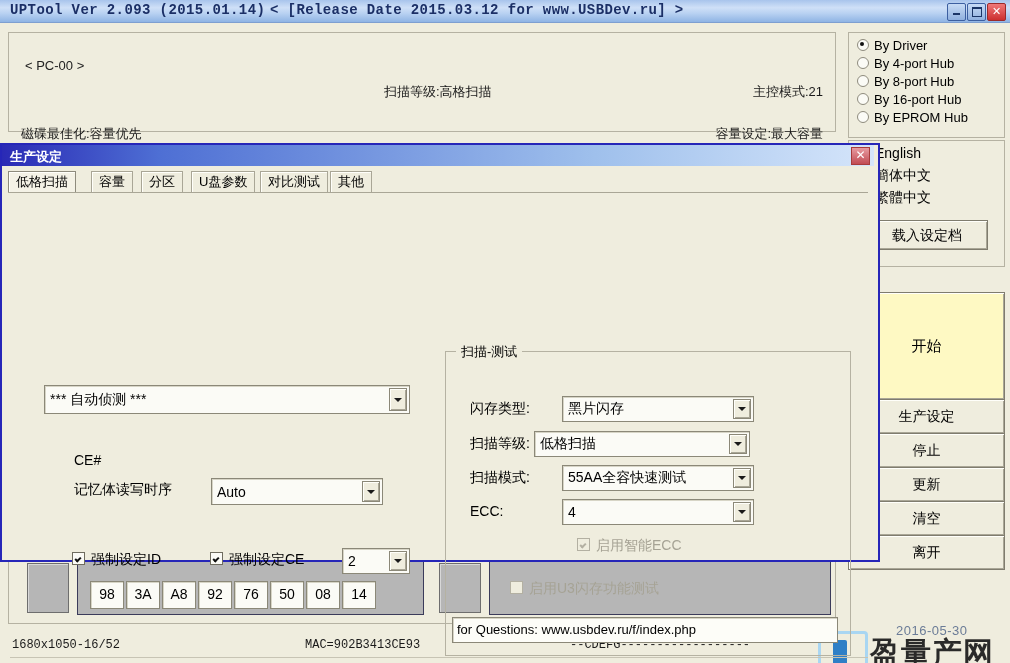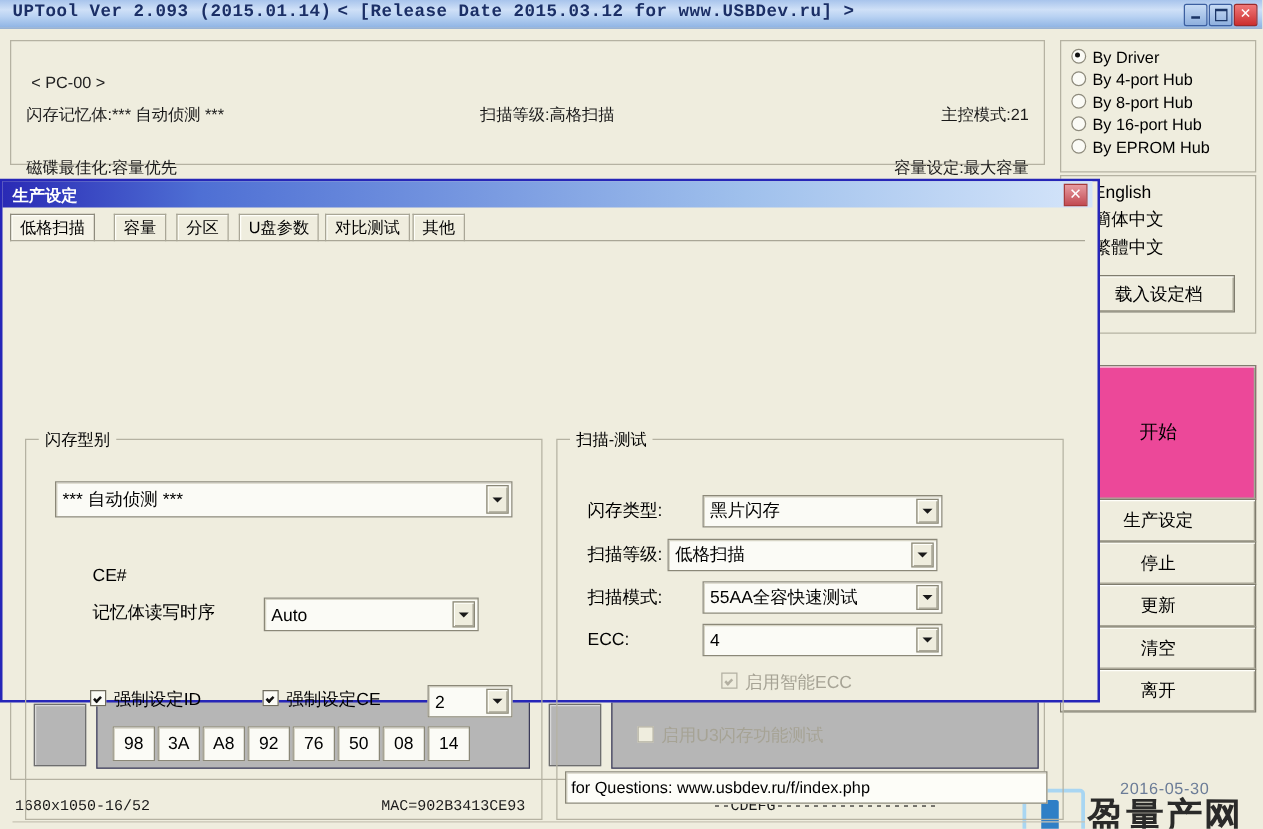--- a/index.html
+++ b/index.html
@@ -73,21 +73,21 @@
   }
   .lang-item{position:absolute;left:26px;font-size:14px;white-space:nowrap;}
   #btn-loadcfg-top{
     position:absolute;left:866px;top:220px;width:120px;height:28px;
     background:#efedde;border:1px solid #7f7c6e;
     box-shadow:inset 1px 1px 0 #fffffa, inset -1px -1px 0 #a9a696;
     font-size:14px;text-align:center;line-height:28px;
   }
   #btn-start{
     position:absolute;left:848px;top:292px;width:155px;height:106px;
-    background:#ec4899;border:1px solid #7f7c6e;
+    background:#fef9c3;border:1px solid #7f7c6e;
     box-shadow:inset 1px 1px 0 #fffffa, inset -1px -1px 0 #a9a696;
     font-size:15px;text-align:center;line-height:106px;
   }
   .side-btn{
     position:absolute;left:848px;width:155px;height:33px;
     background:#efedde;border:1px solid #7f7c6e;
     box-shadow:inset 1px 1px 0 #fffffa, inset -1px -1px 0 #a9a696;
     font-size:14px;text-align:center;line-height:33px;
   }
   #sb0{top:399px;} #sb1{top:433px;} #sb2{top:467px;} #sb3{top:501px;} #sb4{top:535px;}
@@ -218,21 +218,20 @@
       <i class="tb-min-glyph"></i>
     </div>
   <div class="tb-btn" id="tb-max">
       <i class="tb-max-glyph"></i>
     </div>
   <div class="tb-btn" id="tb-close">✕</div>
 </div>
 
 <div id="info-group">
   <span id="info-legend">&lt; PC-00 &gt;</span>
-  <span class="info-cell" id="info-flash">闪存记忆体:*** 自动侦测 ***</span>
   <span class="info-cell" id="info-scan">扫描等级:高格扫描</span>
   <span class="info-cell" id="info-ctrl">主控模式:21</span>
   <span class="info-cell" id="info-disk">磁碟最佳化:容量优先</span>
   <span class="info-cell" id="info-cap">容量设定:最大容量</span>
 </div>
 
 <div id="radio-panel">
   <div class="radio-row" style="top:4px"><i class="radio-mark on"></i><span>By Driver</span></div>
   <div class="radio-row" style="top:22px"><i class="radio-mark"></i><span>By 4-port Hub</span></div>
   <div class="radio-row" style="top:40px"><i class="radio-mark"></i><span>By 8-port Hub</span></div>
@@ -291,23 +290,20 @@
   <div id="tabstrip">
     <div class="tab active" style="left:0px">低格扫描</div>
     <div class="tab" style="left:83px">容量</div>
     <div class="tab" style="left:133px">分区</div>
     <div class="tab" style="left:183px">U盘参数</div>
     <div class="tab" style="left:252px">对比测试</div>
     <div class="tab" style="left:322px">其他</div>
   </div>
   <div id="tab-sep"></div>
 
-  <div class="fset" id="fs-left">
-    <span class="fset-legend">闪存型别</span>
-  </div>
   <div class="combo" style="left:42px;top:240px;width:364px;height:27px;">
     <span class="cval">*** 自动侦测 ***</span>
     <i class="carrow"></i>
   </div>
   <span class="lbl" style="left:72px;top:307px;">CE#</span>
   <span class="lbl" style="left:72px;top:336px;">记忆体读写时序</span>
   <div class="combo" style="left:209px;top:333px;width:170px;height:25px;">
     <span class="cval">Auto</span>
     <i class="carrow"></i>
   </div>

